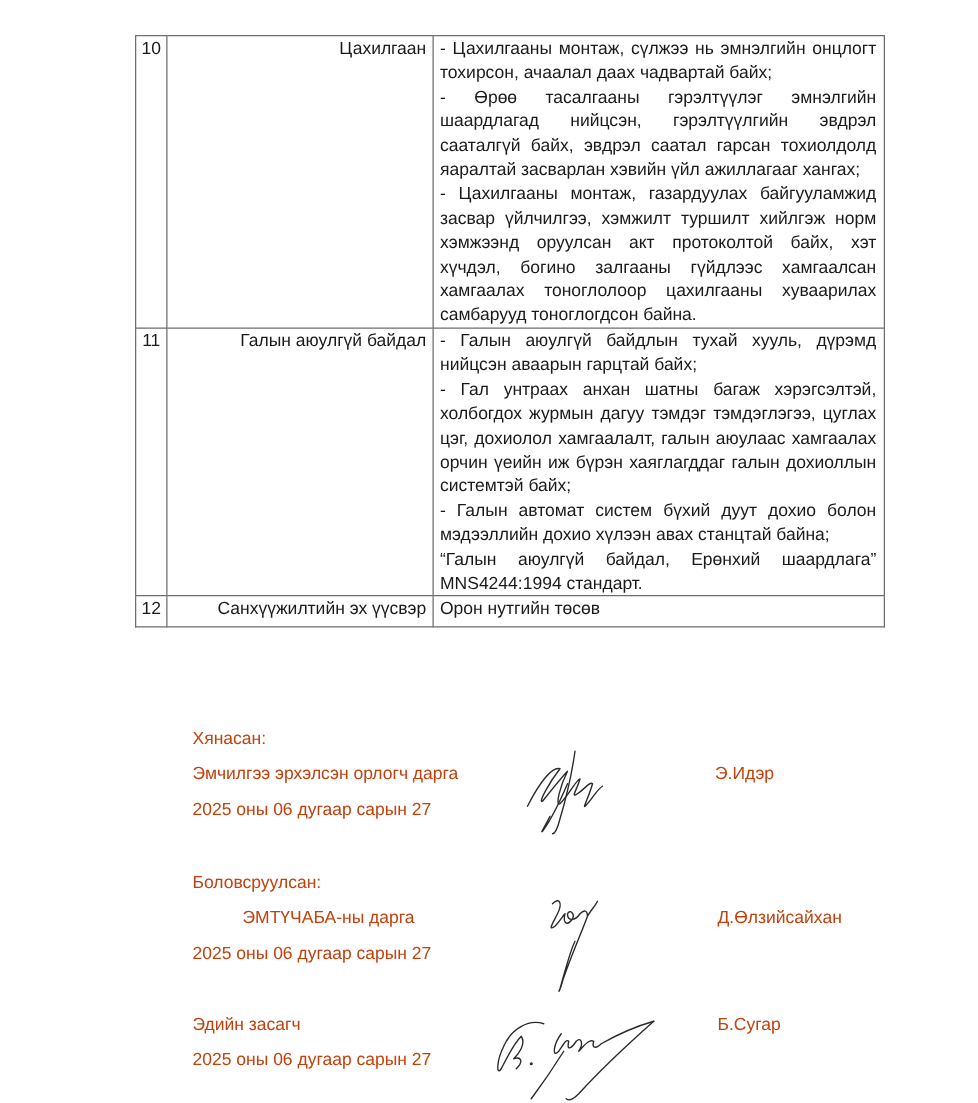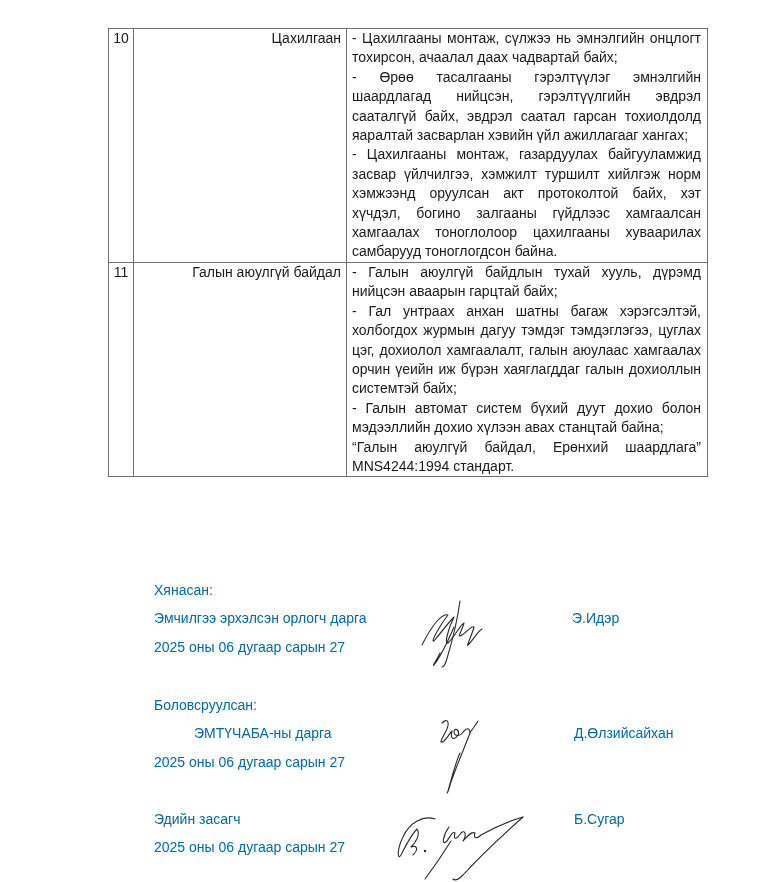--- a/index.html
+++ b/index.html
@@ -5,21 +5,21 @@
   html, body { margin:0; padding:0; background:#ffffff; }
   body { width:782px; height:882px; position:relative; overflow:hidden;
          font-family:"Liberation Sans", sans-serif; color:#1a1a1a; }
   table.req { position:absolute; left:108px; top:28px; border-collapse:collapse;
               width:600px; font-size:14px; line-height:19.4px; }
   table.req td { border:1.3px solid #6e6e6e; vertical-align:top; padding:0 5px; }
   td.num { width:16px; text-align:center; padding:0 4px !important; }
   td.name { width:201px; padding-left:6px !important;text-align:right; }
   td.desc { text-align:justify; padding:0 6px 0 5px !important;margin-top:28px; }
   .para { display:block; text-align:justify; }
-  .sig { position:absolute; font-size:14px; color:#0369a1; white-space:nowrap; }
+  .sig { position:absolute; font-size:14px; color:#c2410c; white-space:nowrap; }
   .sigsvg { position:absolute; }
   .sigsvg path { fill:none; stroke:#2a2a2a; stroke-width:1.1; stroke-linecap:round; stroke-linejoin:round; }
 </style>
 </head>
 <body>
 
 <table class="req">
   <tbody>
       <tr>
     <td class="num">10</td>
@@ -31,20 +31,27 @@
     </td>
   </tr>
   <tr>
     <td class="num">11</td>
     <td class="name">Галын аюулгүй байдал</td>
     <td class="desc">
       <span class="para">- Галын аюулгүй байдлын тухай хууль, дүрэмд нийцсэн аваарын гарцтай байх;</span>
       <span class="para">- Гал унтраах анхан шатны багаж хэрэгсэлтэй, холбогдох журмын дагуу тэмдэг тэмдэглэгээ, цуглах цэг, дохиолол хамгаалалт, галын аюулаас хамгаалах орчин үеийн иж бүрэн хаяглагддаг галын дохиоллын системтэй байх;</span>
       <span class="para">- Галын автомат систем бүхий дуут дохио болон мэдээллийн дохио хүлээн авах станцтай байна;</span>
       <span class="para">“Галын аюулгүй байдал, Ерөнхий шаардлага” MNS4244:1994 стандарт.</span>
+    </td>
+  </tr>
+  <tr>
+    <td class="num">12</td>
+    <td class="name">Санхүүжилтийн эх үүсвэр</td>
+    <td class="desc" style="padding-bottom:4px !important;">
+      <span class="para">Орон нутгийн төсөв</span>
     </td>
   </tr>
 </tbody>
   </table>
 
 <div class="sig" style="left:154px; top:582px;">Хянасан:</div>
 <div class="sig" style="left:154px; top:610px;">Эмчилгээ эрхэлсэн орлогч дарга</div>
 <div class="sig" style="left:154px; top:639px;">2025 оны 06 дугаар сарын 27</div>
 <div class="sig" style="left:572px; top:610px;">Э.Идэр</div>
 <svg class="sigsvg" style="left:418px; top:595px;" width="80" height="75" viewBox="0 0 80 75">

